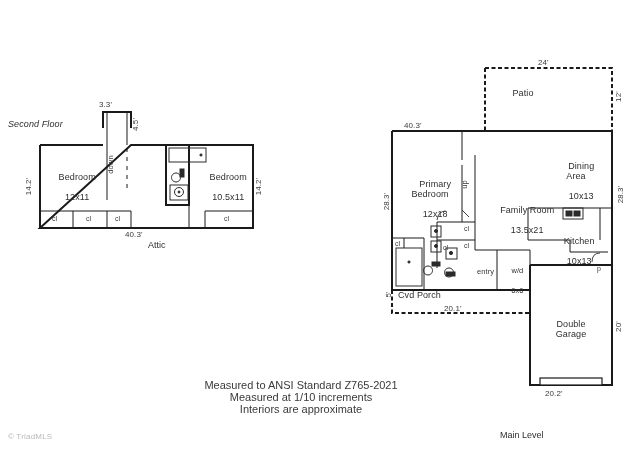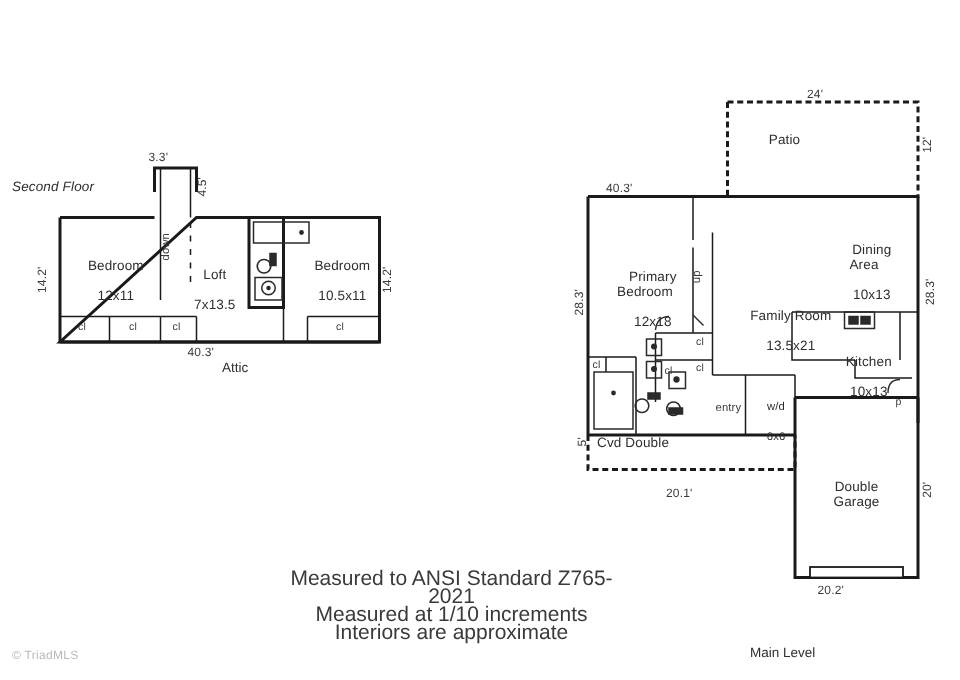--- a/index.html
+++ b/index.html
@@ -26,21 +26,21 @@
     font-size:8px;
     color:#3a3a3a;
     white-space:nowrap;
     letter-spacing:.1px;
   }
   .rot{transform:rotate(-90deg);transform-origin:50% 50%;}
   .small{font-size:7.5px;}
   .tiny{font-size:7px;}
   .footer{
     position:absolute;
-    font-size:14px;
+    font-size:11px;
     color:#3a3a3a;
     text-align:center;
     line-height:12px;
     white-space:pre-line;
   }
   .wm{
     position:absolute;
     left:8px;top:432px;
     font-size:8px;
     color:#b9b9b9;
@@ -156,24 +156,20 @@
     <path class="door" d="M446,211 q-8,0 -9,9"></path>
   </svg>
 
   <div class="lbl" style="left:8px;top:119px;width:90px;text-align:left;font-style:italic;">Second Floor</div>
 
   <div class="lbl" style="left:36px;top:162px;width:72px;">
     <span>Bedroom</span><br>
     <span>12x11</span>
   </div>
 
-  <div class="lbl" style="left:111px;top:168px;width:54px;">
-    <span>Loft</span><br>
-    <span>7x13.5</span>
-  </div>
 
   <div class="lbl" style="left:190px;top:162px;width:66px;">
     <span>Bedroom</span><br>
     <span>10.5x11</span>
   </div>
 
   <div class="dim small rot" style="left:93px;top:160px;width:34px;text-align:center;">down</div>
 
   <div class="dim tiny" style="left:52px;top:215px;">cl</div>
   <div class="dim tiny" style="left:86px;top:215px;">cl</div>
@@ -208,21 +204,21 @@
   </div>
 
   <div class="lbl" style="left:545px;top:226px;width:58px;">
     <span>Kitchen</span><br>
     <span>10x13</span>
   </div>
 
   <div class="lbl" style="left:534px;top:319px;width:74px;white-space:pre-line;">Double
 Garage</div>
 
-  <div class="lbl" style="left:398px;top:290px;width:62px;text-align:left;">Cvd Double</div>
+  <div class="lbl" style="left:398px;top:290px;width:62px;text-align:left;">Cvd Porch</div>
 
   <div class="dim small" style="left:477px;top:267px;">entry</div>
 
   <div class="lbl small" style="left:500px;top:256px;width:26px;">
     <span>w/d</span><br>
     <span>6x6</span>
   </div>
 
   <div class="dim tiny" style="left:597px;top:265px;">p</div>
 
@@ -232,21 +228,21 @@
   <div class="dim tiny" style="left:464px;top:225px;">cl</div>
   <div class="dim tiny" style="left:464px;top:242px;">cl</div>
   <div class="dim tiny" style="left:443px;top:244px;">cl</div>
 
   <div class="dim" style="left:404px;top:121px;">40.3'</div>
   <div class="dim" style="left:538px;top:58px;">24'</div>
   <div class="dim rot" style="left:604px;top:92px;width:28px;text-align:center;">12'</div>
   <div class="dim rot" style="left:369px;top:197px;width:34px;text-align:center;">28.3'</div>
   <div class="dim rot" style="left:603px;top:190px;width:34px;text-align:center;">28.3'</div>
   <div class="dim rot" style="left:375px;top:290px;width:26px;text-align:center;">5'</div>
-  <div class="dim" style="left:444px;top:324px;">20.1'</div>
+  <div class="dim" style="left:444px;top:304px;">20.1'</div>
   <div class="dim rot" style="left:604px;top:322px;width:28px;text-align:center;">20'</div>
   <div class="dim" style="left:545px;top:389px;">20.2'</div>
 
   <div class="level" style="left:500px;top:430px;text-align:right;">Main Level</div>
 
   <div class="footer" style="left:186px;top:379px;width:230px;">Measured to ANSI Standard Z765-2021
 Measured at 1/10 increments
 Interiors are approximate</div>
   <div class="wm">© TriadMLS</div>
 

